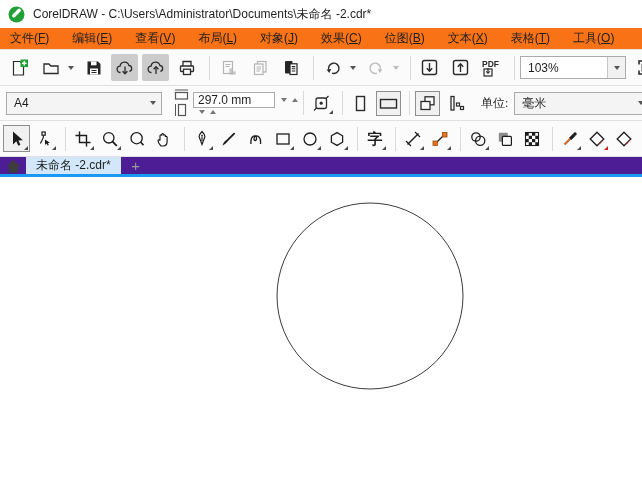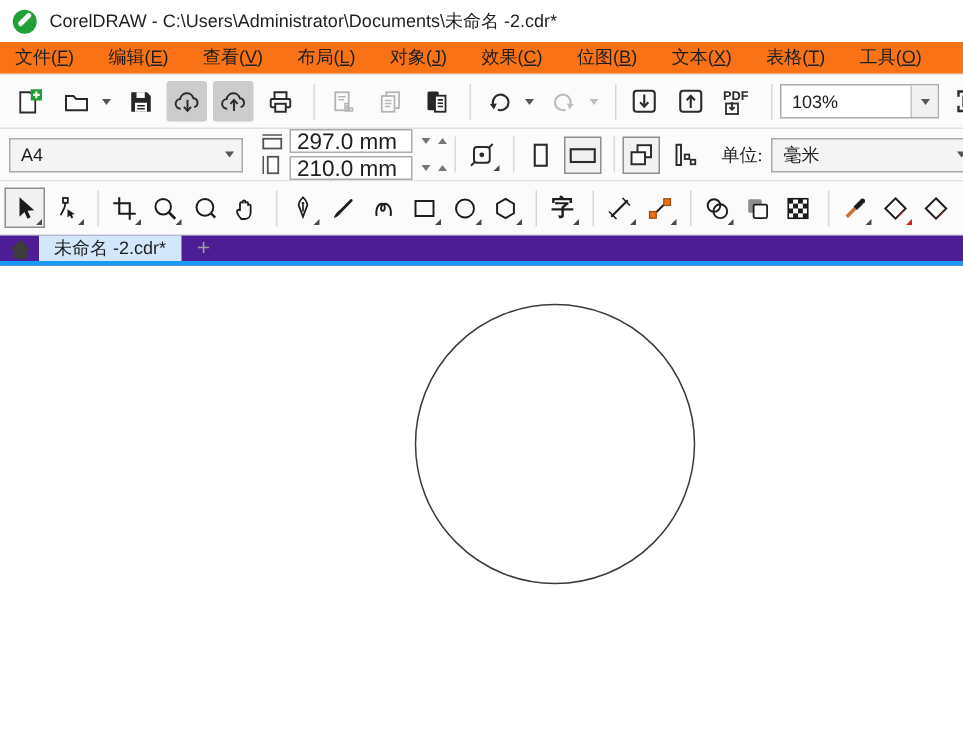--- a/index.html
+++ b/index.html
@@ -40,21 +40,21 @@
          box-sizing:border-box;flex:0 0 auto;}
   .combo .cval{flex:1;padding:0 7px;white-space:nowrap;overflow:hidden;}
   .combo .cbtn{width:17px;height:100%;display:flex;align-items:center;justify-content:center;}
   .combo.white{background:#fff;}
   .combo.white .cbtn{border-left:1px solid #c4c4c4;background:#f1f1f1;}
 
   
   .sizecol{display:flex;flex-direction:column;justify-content:center;gap:3px;margin:0 4px 0 12px;flex:0 0 auto;}
   .fieldcol{display:flex;flex-direction:column;gap:2px;flex:0 0 auto;}
   .frow{display:flex;align-items:center;}
-  .nfield{width:72px;height:14px;border:1px solid #ababab;background:#fff;font-size:15px;
+  .nfield{width:72px;height:14px;border:1px solid #ababab;background:#fff;font-size:12px;
           padding:0 4px;display:flex;align-items:center;box-sizing:content-box;}
   .spins{display:flex;align-items:center;gap:5px;margin-left:6px;}
   .sdn{width:0;height:0;border-left:3px solid transparent;border-right:3px solid transparent;border-top:4px solid #777;}
   .sup{width:0;height:0;border-left:3px solid transparent;border-right:3px solid transparent;border-bottom:4px solid #777;}
   .pbtn{width:25px;height:25px;margin-right:3px;display:flex;align-items:center;justify-content:center;
         position:relative;flex:0 0 auto;box-sizing:border-box;}
   .selbox{border:1px solid #8f8f8f;background:#f1f1f1;}
   .unitlbl{margin:0 6px 0 10px;white-space:nowrap;font-family:Liberation Serif, serif;}
 
   
@@ -242,21 +242,20 @@
   </div>
   <div class="fieldcol">
     <div class="frow">
       <span class="nfield">297.0 mm</span>
       <span class="spins">
           <i class="sdn"></i>
           <i class="sup"></i>
         </span>
     </div>
     <div class="frow">
-      <span class="nfield">210.0 mm</span>
       <span class="spins">
           <i class="sdn"></i>
           <i class="sup"></i>
         </span>
     </div>
   </div>
   <i class="sep"></i>
   <span class="pbtn">
     <svg width="19" height="19" viewBox="0 0 19 19">
       <rect x="4" y="4" width="10.5" height="10.5" rx="2" fill="none" stroke="#2b2b2b" stroke-width="1.3"></rect>

